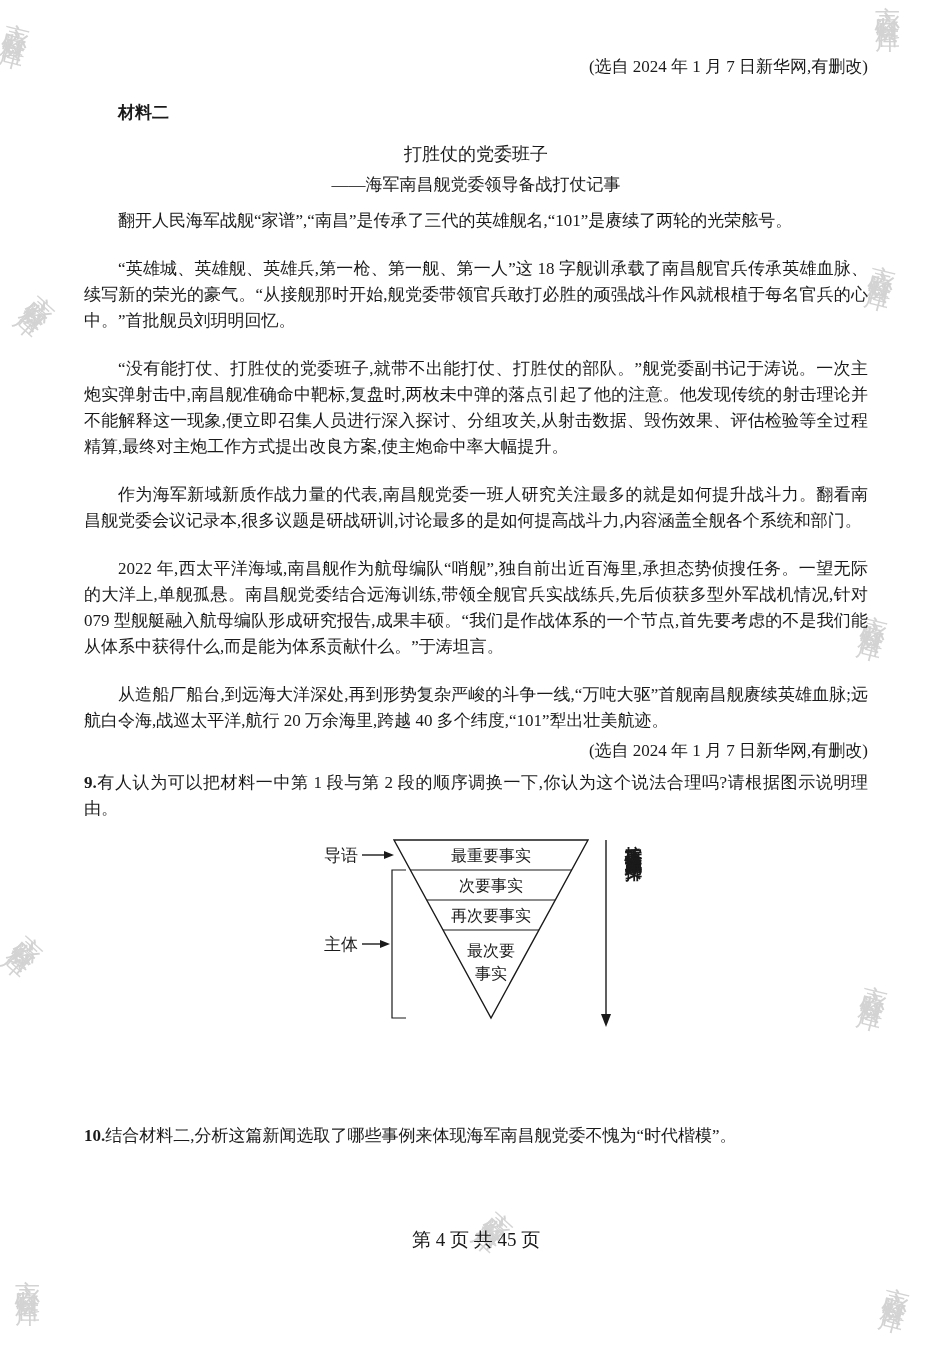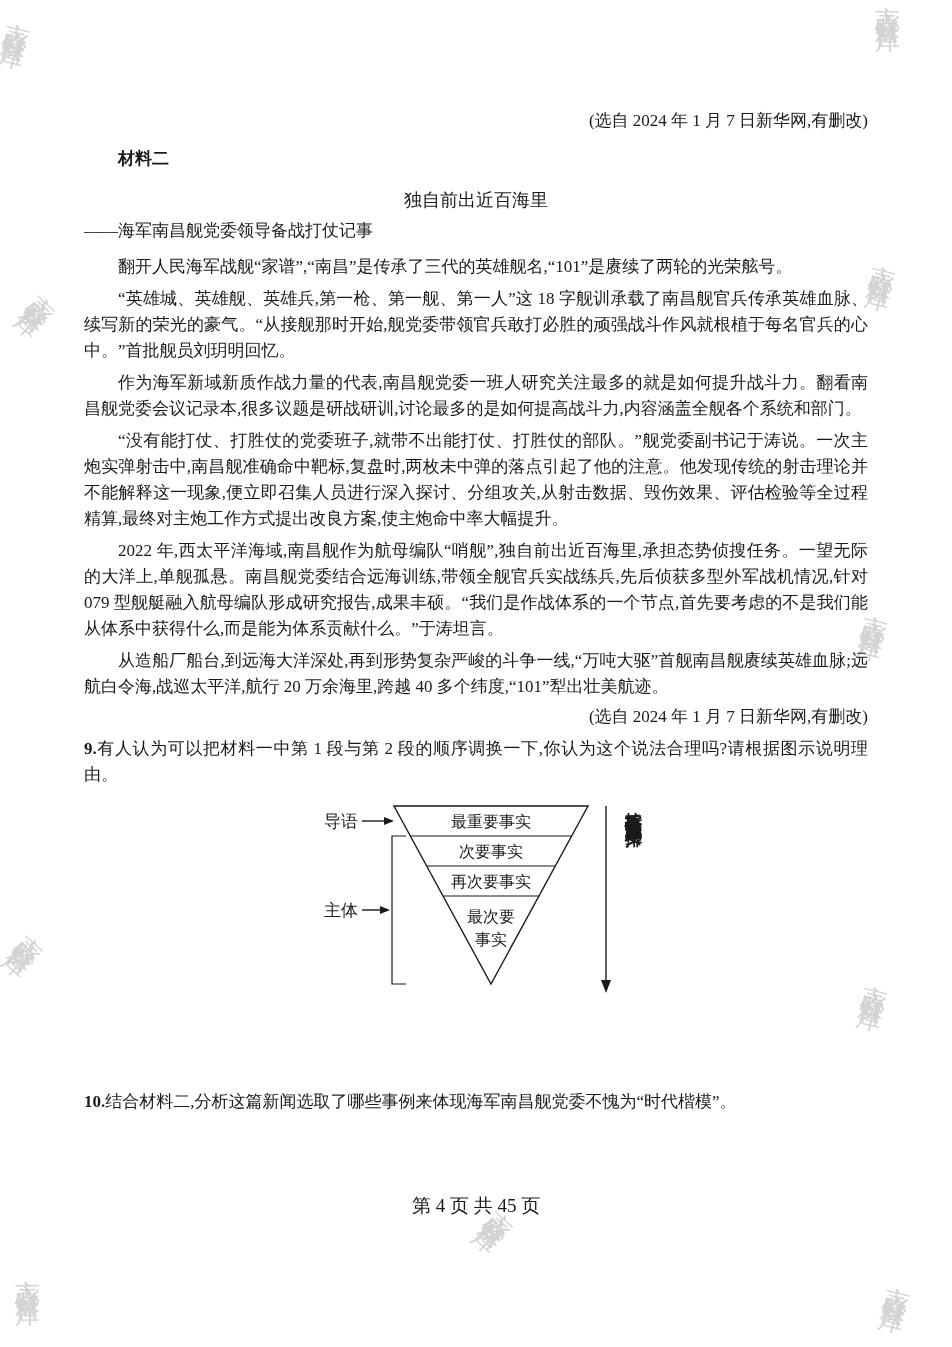--- a/index.html
+++ b/index.html
@@ -28,49 +28,50 @@
     white-space: nowrap;
     pointer-events: none;
     font-family: "Liberation Sans", "DejaVu Sans", sans-serif;
   }
   .wm-tilt  { transform: rotate(14deg); }
   .wm-diag  { transform: rotate(42deg); }
 
   .content {
     position: relative;
     z-index: 1;
-    padding: 108px 84px 0 84px;
+    padding: 54px 84px 0 84px;
     font-size: 17px;
     line-height: 26px;
   }
 
   .citation { text-align: right; }
   .citation.bottom { margin-top: 4px; }
 
   .material-label {
     font-weight: bold;
     text-indent: 2em;
-    margin-top: 12px;
+    margin-top: 20px;
   }
 
   .article-title {
     text-align: center;
     font-size: 18px;
     font-weight: normal;
     margin-top: 14px;
     line-height: 28px;
   }
   .article-subtitle {
+    text-align: center;
     margin-top: 4px;
   }
 
   .para {
     text-align: justify;
     text-indent: 2em;
-    margin-top: 6px;
+    margin-top: 22px;
   }
   .para.first { margin-top: 10px; }
 
   .question {
     text-align: justify;
     margin-top: 6px;
   }
   .question b { font-weight: bold; }
   .question.q10 { margin-top: 15px; }
 
@@ -123,27 +124,27 @@
   <div class="wm wm-diag" style="left:498px; top:1198px;">言心吖资料库</div>
   <div class="wm" style="left:12px;  top:1260px;">言心吖资料库</div>
   <div class="wm wm-tilt" style="left:886px; top:1268px;">言心吖资料库</div>
 
   <div class="content">
 
     <div class="citation top">(选自 2024 年 1 月 7 日新华网,有删改)</div>
 
     <p class="material-label">材料二</p>
 
-    <h2 class="article-title">独自前出近百海里</h2>
+    <h2 class="article-title">打胜仗的党委班子</h2>
     <div class="article-subtitle">——海军南昌舰党委领导备战打仗记事</div>
 
     <p class="para first">翻开人民海军战舰“家谱”,“南昌”是传承了三代的英雄舰名,“101”是赓续了两轮的光荣舷号。</p>
     <p class="para">“英雄城、英雄舰、英雄兵,第一枪、第一舰、第一人”这 18 字舰训承载了南昌舰官兵传承英雄血脉、续写新的荣光的豪气。“从接舰那时开始,舰党委带领官兵敢打必胜的顽强战斗作风就根植于每名官兵的心中。”首批舰员刘玥明回忆。</p>
+    <p class="para">“没有能打仗、打胜仗的党委班子,就带不出能打仗、打胜仗的部队。”舰党委副书记于涛说。一次主炮实弹射击中,南昌舰准确命中靶标,复盘时,两枚未中弹的落点引起了他的注意。他发现传统的射击理论并不能解释这一现象,便立即召集人员进行深入探讨、分组攻关,从射击数据、毁伤效果、评估检验等全过程精算,最终对主炮工作方式提出改良方案,使主炮命中率大幅提升。</p>
     <p class="para">作为海军新域新质作战力量的代表,南昌舰党委一班人研究关注最多的就是如何提升战斗力。翻看南昌舰党委会议记录本,很多议题是研战研训,讨论最多的是如何提高战斗力,内容涵盖全舰各个系统和部门。</p>
-    <p class="para">“没有能打仗、打胜仗的党委班子,就带不出能打仗、打胜仗的部队。”舰党委副书记于涛说。一次主炮实弹射击中,南昌舰准确命中靶标,复盘时,两枚未中弹的落点引起了他的注意。他发现传统的射击理论并不能解释这一现象,便立即召集人员进行深入探讨、分组攻关,从射击数据、毁伤效果、评估检验等全过程精算,最终对主炮工作方式提出改良方案,使主炮命中率大幅提升。</p>
     <p class="para">2022 年,西太平洋海域,南昌舰作为航母编队“哨舰”,独自前出近百海里,承担态势侦搜任务。一望无际的大洋上,单舰孤悬。南昌舰党委结合远海训练,带领全舰官兵实战练兵,先后侦获多型外军战机情况,针对 079 型舰艇融入航母编队形成研究报告,成果丰硕。“我们是作战体系的一个节点,首先要考虑的不是我们能从体系中获得什么,而是能为体系贡献什么。”于涛坦言。</p>
     <p class="para">从造船厂船台,到远海大洋深处,再到形势复杂严峻的斗争一线,“万吨大驱”首舰南昌舰赓续英雄血脉;远航白令海,战巡太平洋,航行 20 万余海里,跨越 40 多个纬度,“101”犁出壮美航迹。</p>
 
     <div class="citation bottom">(选自 2024 年 1 月 7 日新华网,有删改)</div>
 
     <p class="question"><b>9.</b><span>有人认为可以把材料一中第 1 段与第 2 段的顺序调换一下,你认为这个说法合理吗?请根据图示说明理由。</span></p>
 
     <div class="diagram">
       <svg width="310" height="200" viewBox="0 0 310 200">
 

